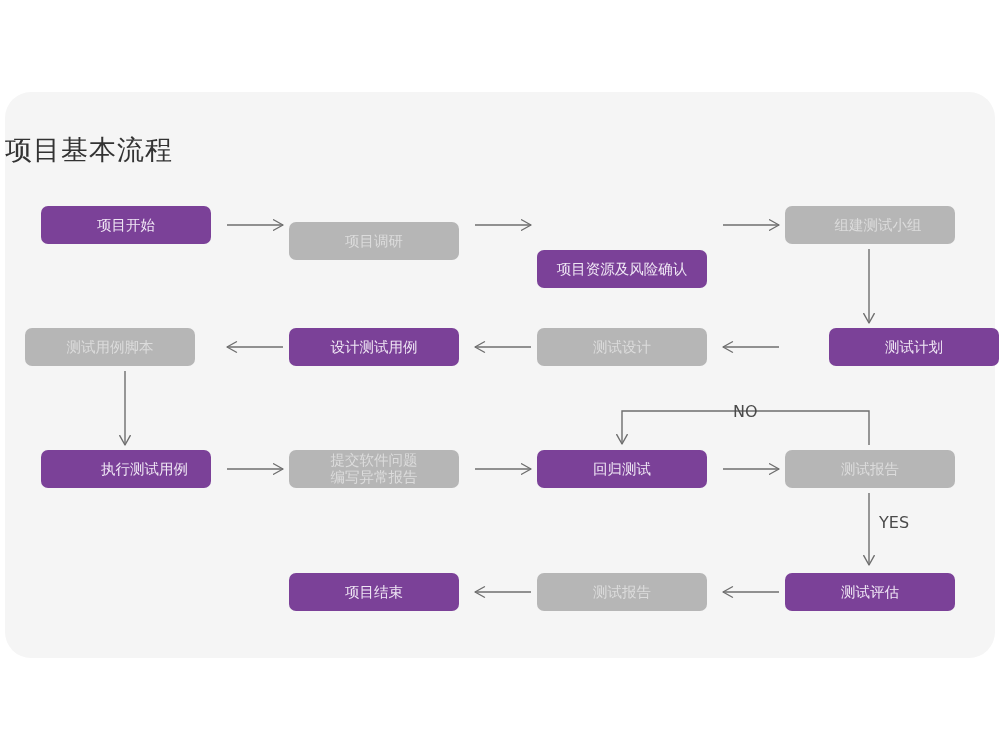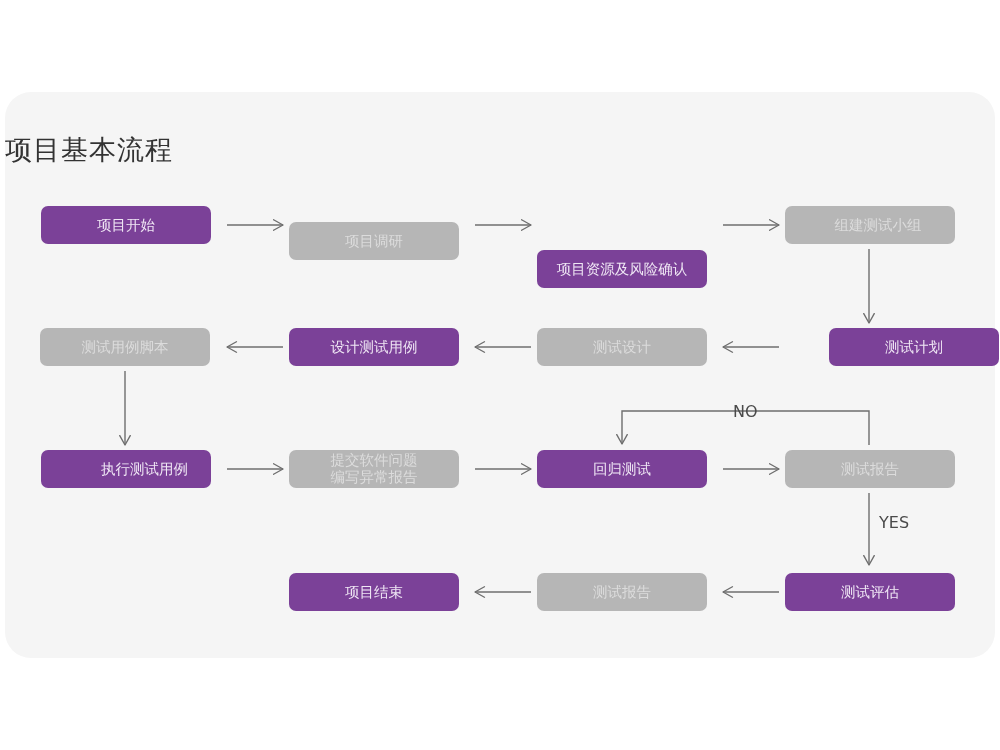--- a/index.html
+++ b/index.html
@@ -112,21 +112,21 @@
   </svg>
 
   <div class="edge-label" style="left:728px; top:310px;">NO</div>
   <div class="edge-label" style="left:874px; top:421px;">YES</div>
 
   <div id="nodes">
       <div class="node purple" style="left: 36px; top: 114px;">项目开始</div>
       <div class="node gray" style="left: 284px; top: 114px; margin-top: 16px;">项目调研</div>
       <div class="node purple" style="left: 532px; top: 114px; margin-top: 44px;">项目资源及风险确认</div>
       <div class="node gray" style="left: 780px; top: 114px; padding-left: 16px;">组建测试小组</div>
-      <div class="node gray" style="left: 35px; top: 236px;">测试用例脚本</div>
+      <div class="node gray" style="left: 20px; top: 236px;">测试用例脚本</div>
       <div class="node purple" style="left: 284px; top: 236px;">设计测试用例</div>
       <div class="node gray" style="left: 532px; top: 236px;">测试设计</div>
       <div class="node purple" style="left: 780px; top: 236px; margin-left: 44px;">测试计划</div>
       <div class="node purple" style="left: 36px; top: 358px; padding-left: 37px;">执行测试用例</div>
       <div class="node gray" style="left: 284px; top: 358px;">提交软件问题
 编写异常报告</div>
       <div class="node purple" style="left: 532px; top: 358px;">回归测试</div>
       <div class="node gray" style="left: 780px; top: 358px;">测试报告</div>
       <div class="node purple" style="left: 284px; top: 481px;">项目结束</div>
       <div class="node gray" style="left: 532px; top: 481px;">测试报告</div>

